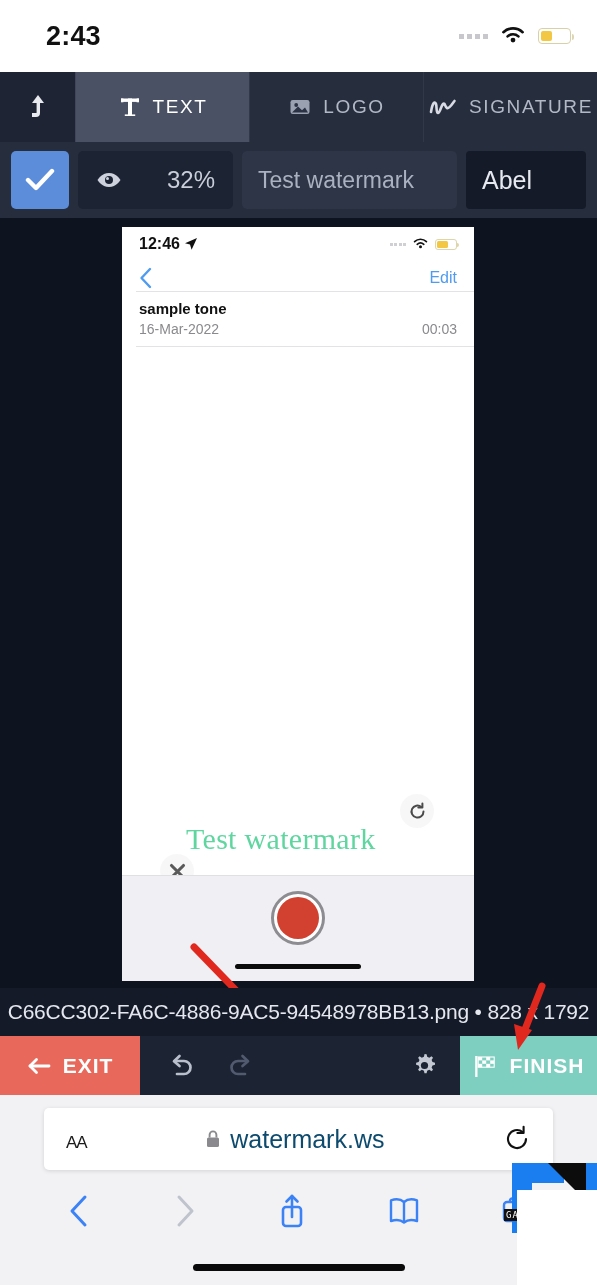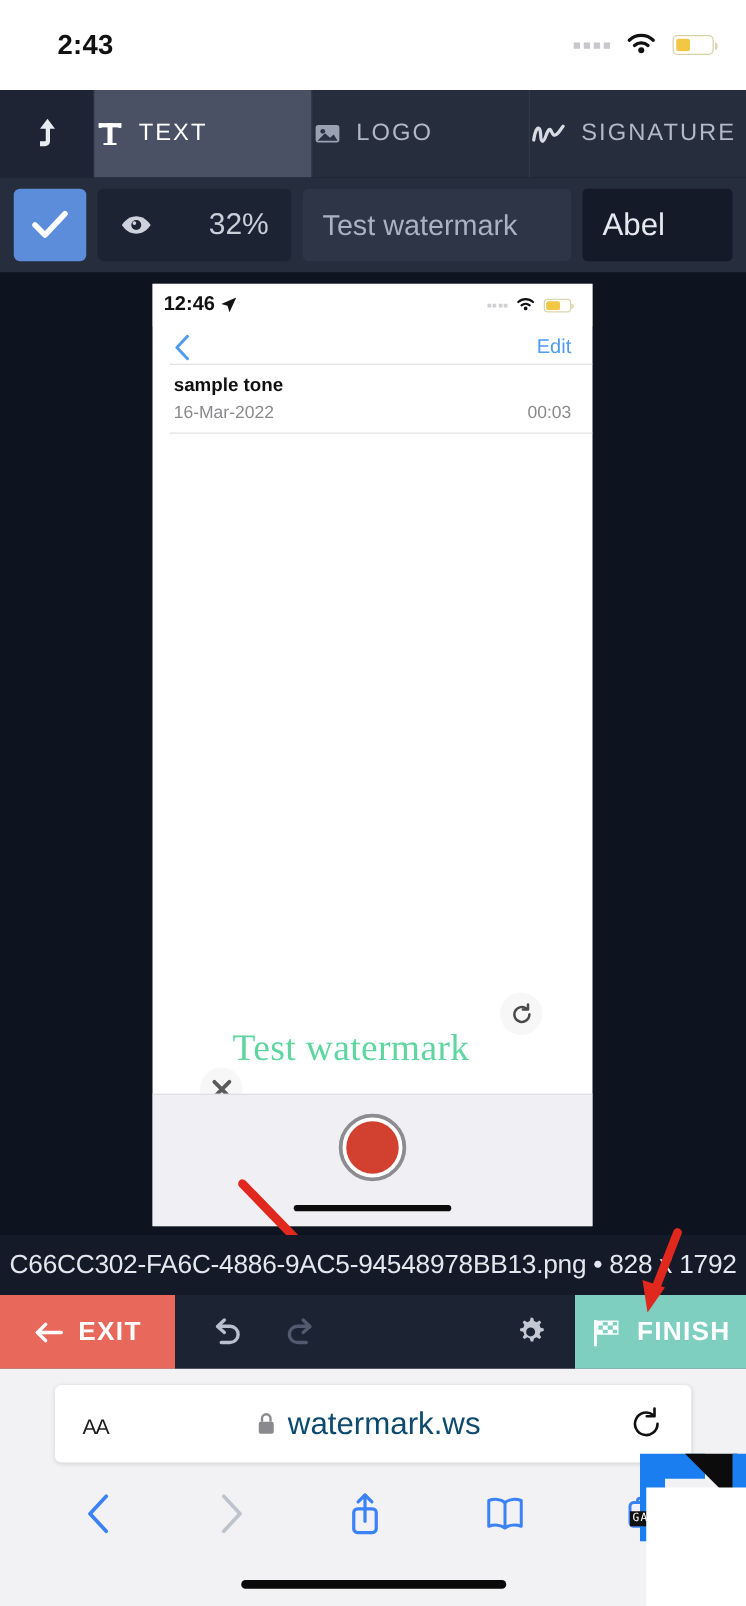--- a/index.html
+++ b/index.html
@@ -11,21 +11,21 @@
     position: relative;
   }
   .page { position: relative; width: 597px; height: 1285px; background: #0d1420; }
 
   
   .status-bar {
     position: absolute; top: 0; left: 0; width: 597px; height: 72px;
     background: #ffffff; display: flex; align-items: center;
     padding: 0 26px 0 46px; justify-content: space-between;
   }
-  .status-time { font-size: 22px; font-weight: bold; color: #111; letter-spacing: .2px; }
+  .status-time { font-size: 27px; font-weight: bold; color: #111; letter-spacing: .2px; }
   .status-right { display: flex; align-items: center; gap: 11px; }
   .sig-dots { display: flex; gap: 3px; align-items: flex-end; }
   .sig-dots i { display: block; width: 5px; height: 5px; background: #c7c7cc; }
   .batt {
     width: 33px; height: 16px; border: 1.6px solid #d9d0a8; border-radius: 4px;
     position: relative; padding: 1.6px; background: #fff;
   }
   .batt::after {
     content: ""; position: absolute; right: -4px; top: 5px;
     width: 2.4px; height: 6px; background: #ddd6b6; border-radius: 0 2px 2px 0;
@@ -35,21 +35,21 @@
   
   .tabbar {
     position: absolute; top: 72px; left: 0; width: 597px; height: 70px;
     display: flex; background: #262d3d;
   }
   .tab-upload {
     width: 75px; background: #1e2433; display: flex;
     align-items: center; justify-content: center;
   }
   .tab {
-    flex: 1; display: flex; align-items: center; 
+    flex: 1; display: flex; align-items: center; justify-content: center;
     gap: 11px; color: #b2b8c6; font-size: 19px; letter-spacing: 1.6px;
     border-left: 1px solid #39405096;
   }
   .tab.active { background: #4a5164; color: #ffffff; }
   .tab .ico { display: flex; align-items: center; }
 
   
   .optbar {
     position: absolute; top: 142px; left: 0; width: 597px; height: 76px;
     background: #262d3d; display: flex; align-items: center; gap: 9px;
@@ -80,21 +80,21 @@
   .canvas {
     position: absolute; top: 218px; left: 0; width: 597px; height: 770px;
     background: #0d1420;
   }
   .phone {
     position: absolute; left: 122px; top: 9px; width: 352px; height: 754px;
     background: #ffffff; overflow: hidden;
   }
   .ph-status {
     height: 34px; display: flex; align-items: center; justify-content: space-between;
-    padding: 0 17px 0 9px; background: #fff;
+    padding: 0 17px 0 17px; background: #fff;
   }
   .ph-time { font-size: 16px; font-weight: bold; color: #111; display: flex; align-items: center; gap: 4px; }
   .ph-right { display: flex; align-items: center; gap: 6px; }
   .ph-dots { display: flex; gap: 1.5px; }
   .ph-dots i { width: 3px; height: 3px; background: #cfcfd4; display: block; }
   .ph-batt {
     width: 22px; height: 11px; border: 1.2px solid #ddd5ab; border-radius: 3px;
     padding: 1px; position: relative;
   }
   .ph-batt::after {

